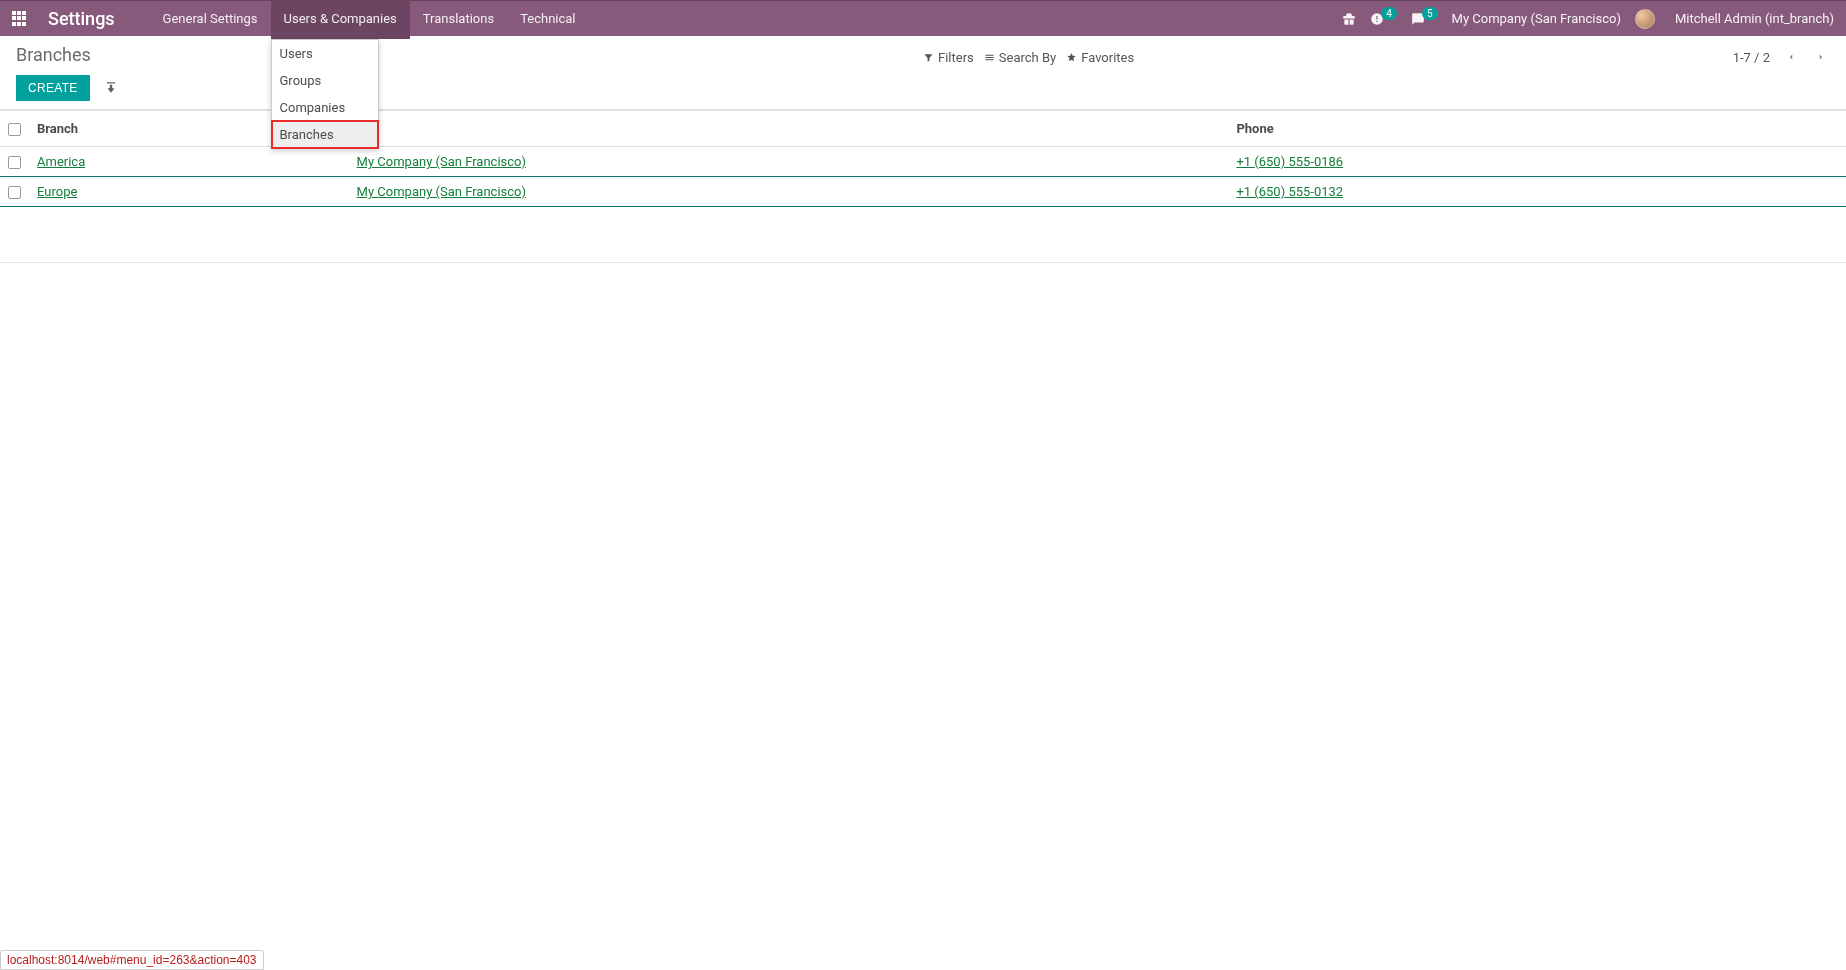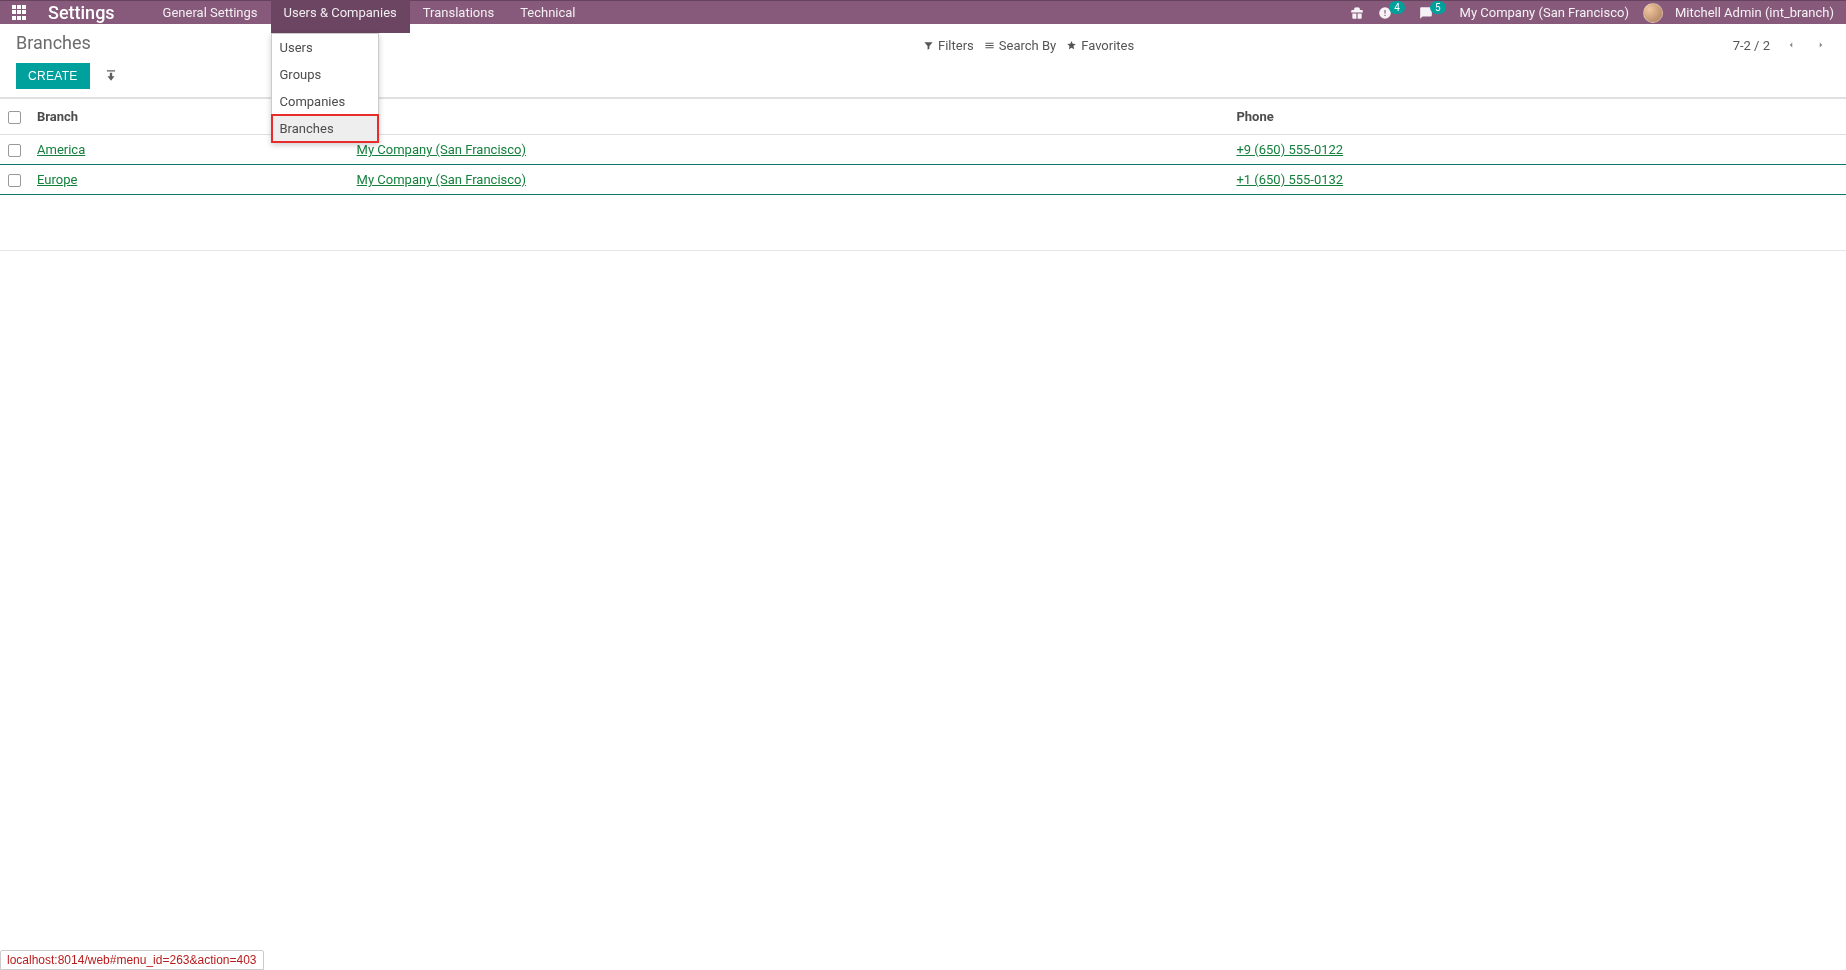--- a/index.html
+++ b/index.html
@@ -1,36 +1,36 @@
 <!DOCTYPE html>
 <html><head>
 <meta charset="utf-8">
 <style>
 * { box-sizing: border-box; margin: 0; padding: 0; }
 body { font-family: -apple-system, BlinkMacSystemFont, "Segoe UI", Roboto, "Helvetica Neue", sans-serif; font-size: 13px; color: #4c4c4c; background: #fff; }
 
-.topbar { background: #875a7b; height: 24px; display: flex; align-items: center; color: #fff; padding: 0 12px; border-top: 1px solid rgba(0,0,0,0.25); position: relative; z-index: 10; }
+.topbar { background: #875a7b; height: 36px; display: flex; align-items: center; color: #fff; padding: 0 12px; border-top: 1px solid rgba(0,0,0,0.25); position: relative; z-index: 10; }
 .apps-icon { width: 16px; height: 16px; display: inline-flex; flex-wrap: wrap; gap: 1px; cursor: pointer; margin-right: 20px; }
 .apps-icon span { width: 4px; height: 4px; background: #fff; }
 
 .app-title { font-size: 18px; font-weight: 500; margin-right: 35px; }
 
 .main-nav { display: flex; height: 40px; }
 .nav-item { padding: 0 13px; height: 40px; display: flex; align-items: center; color: rgba(255,255,255,0.9); font-size: 13px; cursor: pointer; position: relative; }
 .nav-item.active { background: #6b4561; }
 
 .dropdown { position: absolute; top: 40px; left: 0; background: #fff; border: 1px solid #ccc; box-shadow: 0 2px 6px rgba(0,0,0,0.2); min-width: 108px; z-index: 200; }
 .dropdown-item { padding: 6px 8px; color: #4c4c4c; font-size: 13px; cursor: pointer; }
 .dropdown-item.highlighted { background: #eeeeee; outline: 2px solid #E82C2C; outline-offset: -1px; }
 
 .top-right { margin-left: auto; display: flex; align-items: center; gap: 14px; }
 .icon-btn { position: relative; cursor: pointer; display: flex; align-items: center; color: rgba(255,255,255,0.92); }
 .badge { background: #00a09d; color: #fff; font-size: 10px; padding: 1px 5px; border-radius: 8px; margin-left: -3px; position: relative; top: -5px; }
 .company-name { font-size: 13px; color: rgba(255,255,255,0.92); cursor: pointer; }
-.user-block { display: flex; align-items: center; gap: 12px; cursor: pointer; }
+.user-block { display: flex; align-items: center; gap: 20px; cursor: pointer; }
 .avatar { width: 20px; height: 20px; border-radius: 50%; background: radial-gradient(circle at 30% 30%, #f0c8a0, #a87858); border: 1px solid rgba(255,255,255,0.3); }
 .user-name { font-size: 13px; color: rgba(255,255,255,0.92); }
 
 .control-panel { background: #fff; border-bottom: 1px solid #e0e0e0; display: flex; padding: 8px 16px 0 16px; min-height: 68px; flex-wrap: wrap; }
 .cp-left { flex: 1; }
 .cp-right { flex: 1; display: flex; flex-direction: column; align-items: stretch; }
 
 .breadcrumb { font-size: 18px; color: #6c6c6c; font-weight: 400; margin-bottom: 10px; }
 .btn-row { display: flex; align-items: center; gap: 14px; margin-bottom: 8px; }
 .btn-create { background: #00a09d; color: #fff; border: none; padding: 6px 12px; font-size: 12px; font-weight: 500; letter-spacing: 0.3px; cursor: pointer; }
@@ -151,21 +151,21 @@
           </svg>
         <span>Search By</span>
       </div>
       <div class="tool-btn">
         <svg viewBox="0 0 24 24">
             <path d="M12 2l2.6 6.3 6.8.5-5.2 4.5 1.6 6.7L12 16.8 6.2 20l1.6-6.7L2.6 8.8l6.8-.5L12 2z"></path>
           </svg>
         <span>Favorites</span>
       </div>
       <div class="pager-block">
-        <span class="pager-text">7-2 / 2</span>
+        <span class="pager-text">1-7 / 2</span>
         <span class="pager-arrow">
           <svg viewBox="0 0 24 24">
               <path d="M15 6l-6 6 6 6V6z"></path>
             </svg>
         </span>
         <span class="pager-arrow">
           <svg viewBox="0 0 24 24">
               <path d="M9 6l6 6-6 6V6z"></path>
             </svg>
         </span>
@@ -181,21 +181,21 @@
       <th class="col-branch">Branch</th>
       <th class="col-company"></th>
       <th class="col-phone">Phone</th>
     </tr>
   </thead>
   <tbody>
     <tr>
       <td class="checkbox-col"><span class="chk"></span></td>
       <td class="col-branch">America</td>
       <td class="col-company">My Company (San Francisco)</td>
-      <td class="col-phone">+9 (650) 555-0122</td>
+      <td class="col-phone">+1 (650) 555-0186</td>
     </tr>
     <tr>
       <td class="checkbox-col"><span class="chk"></span></td>
       <td class="col-branch">Europe</td>
       <td class="col-company">My Company (San Francisco)</td>
       <td class="col-phone">+1 (650) 555-0132</td>
     </tr>
   </tbody>
 </table>
 

